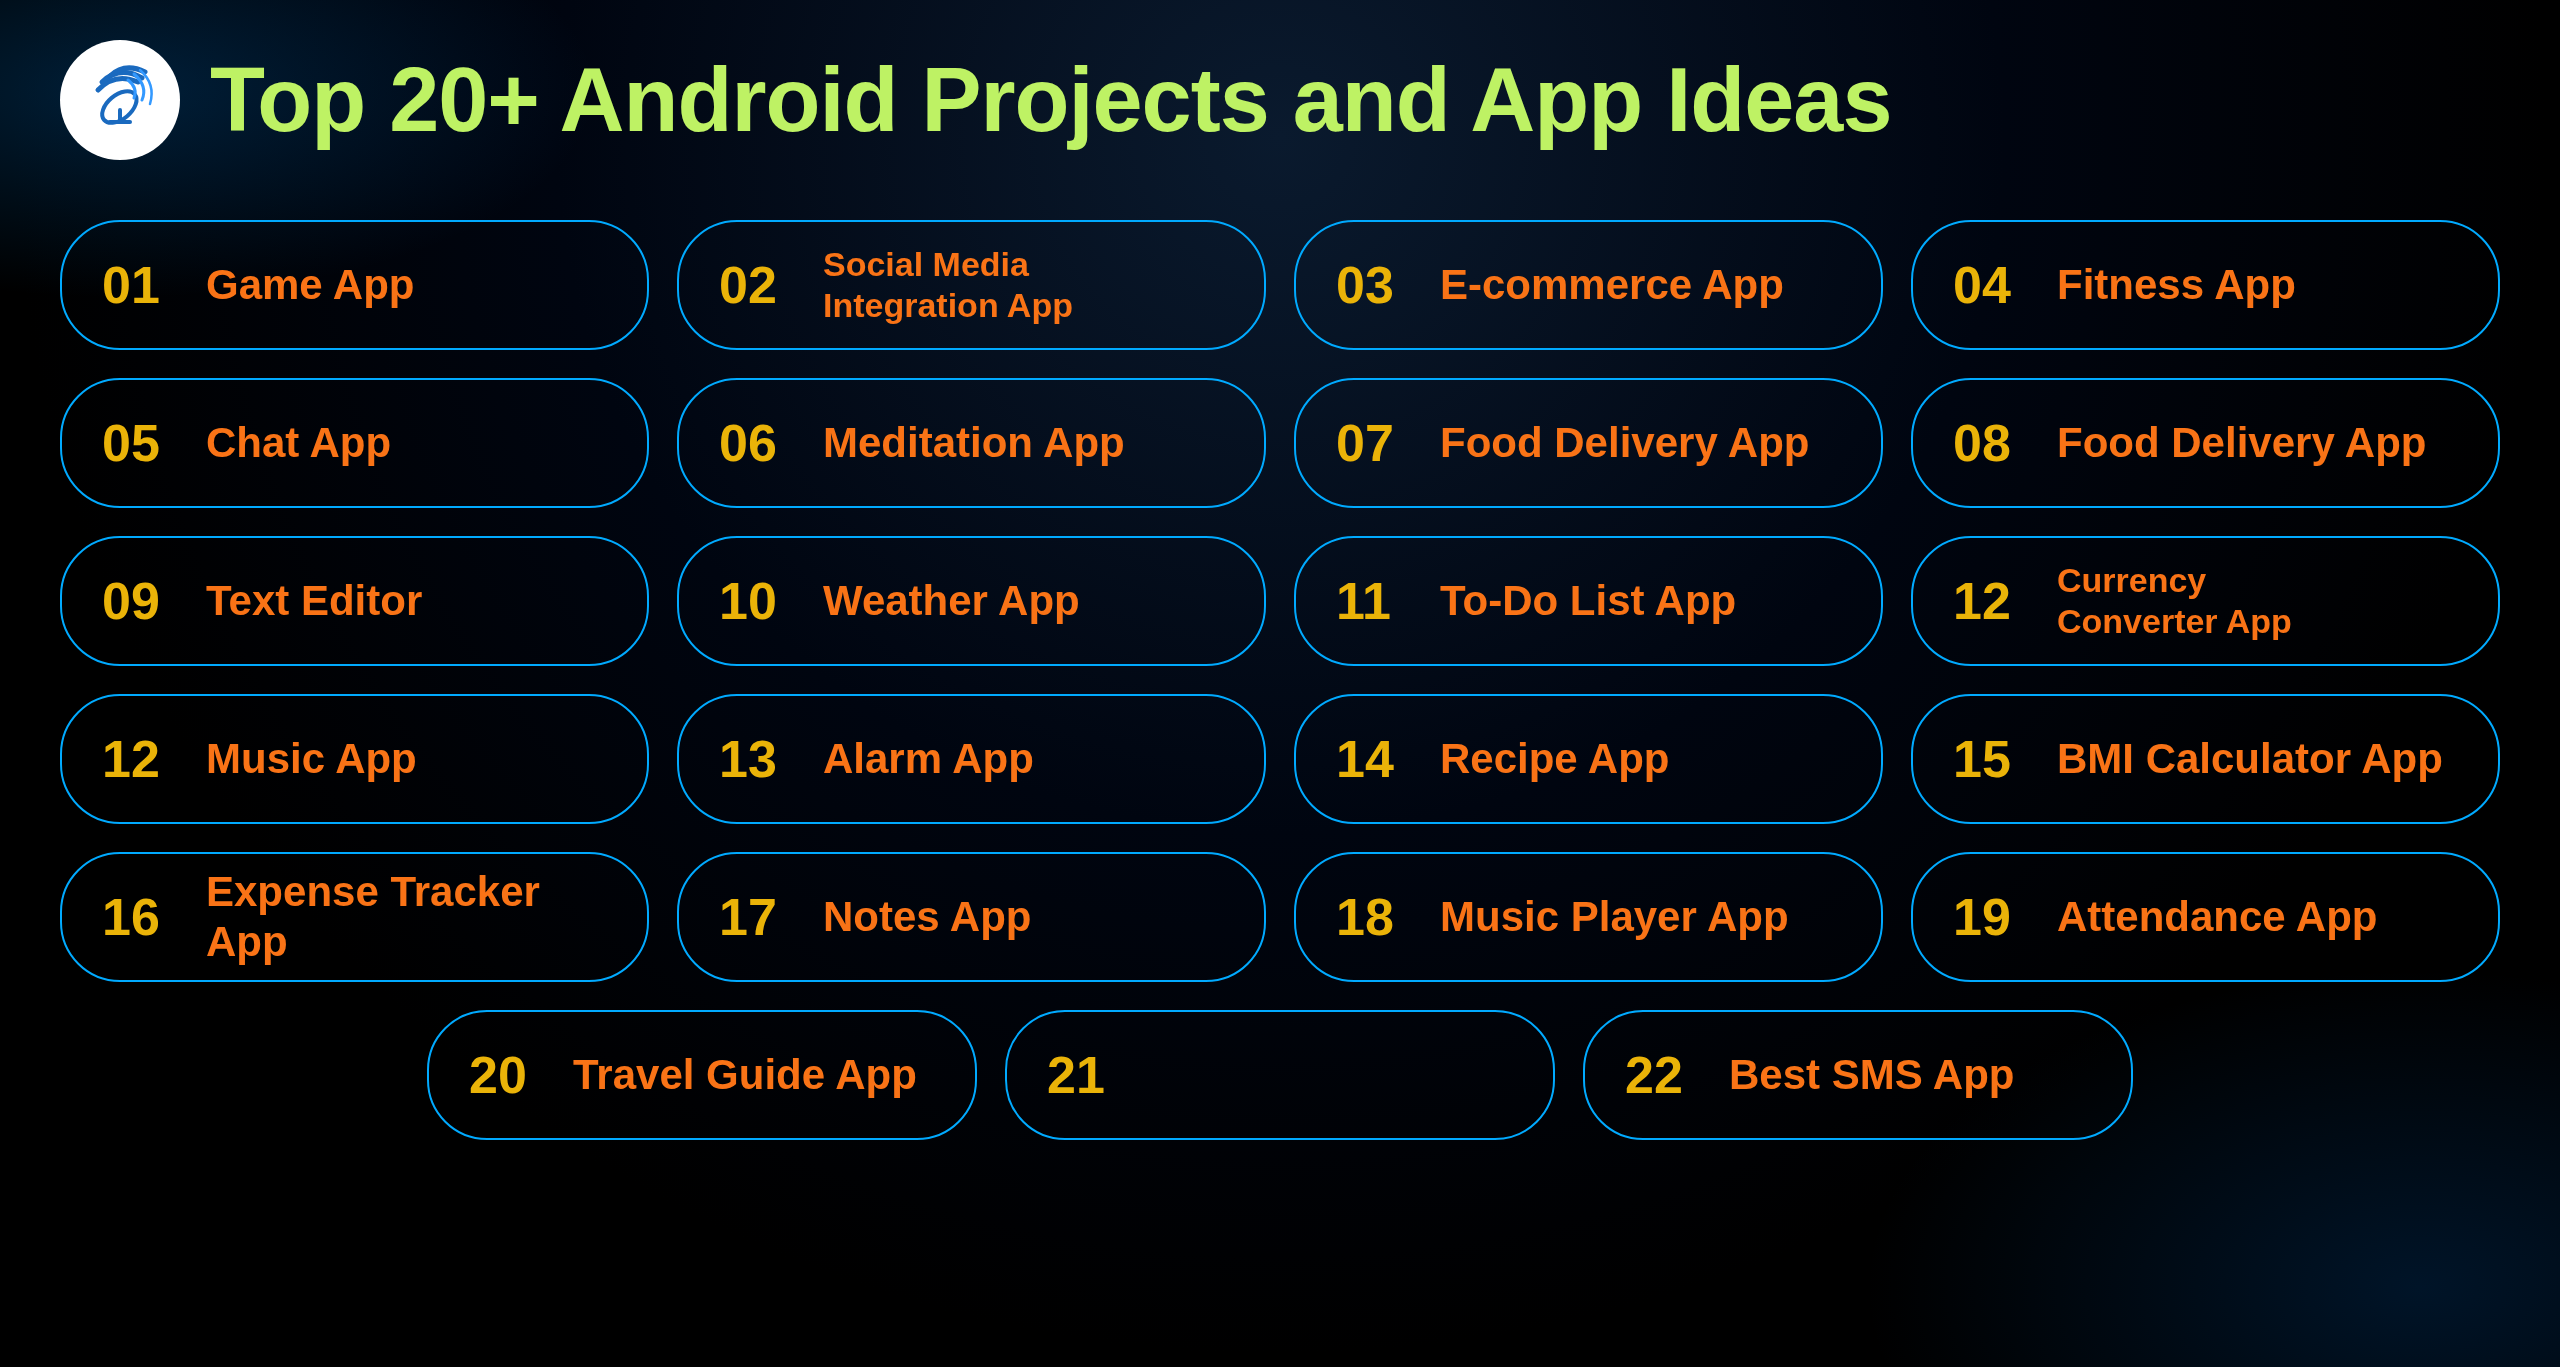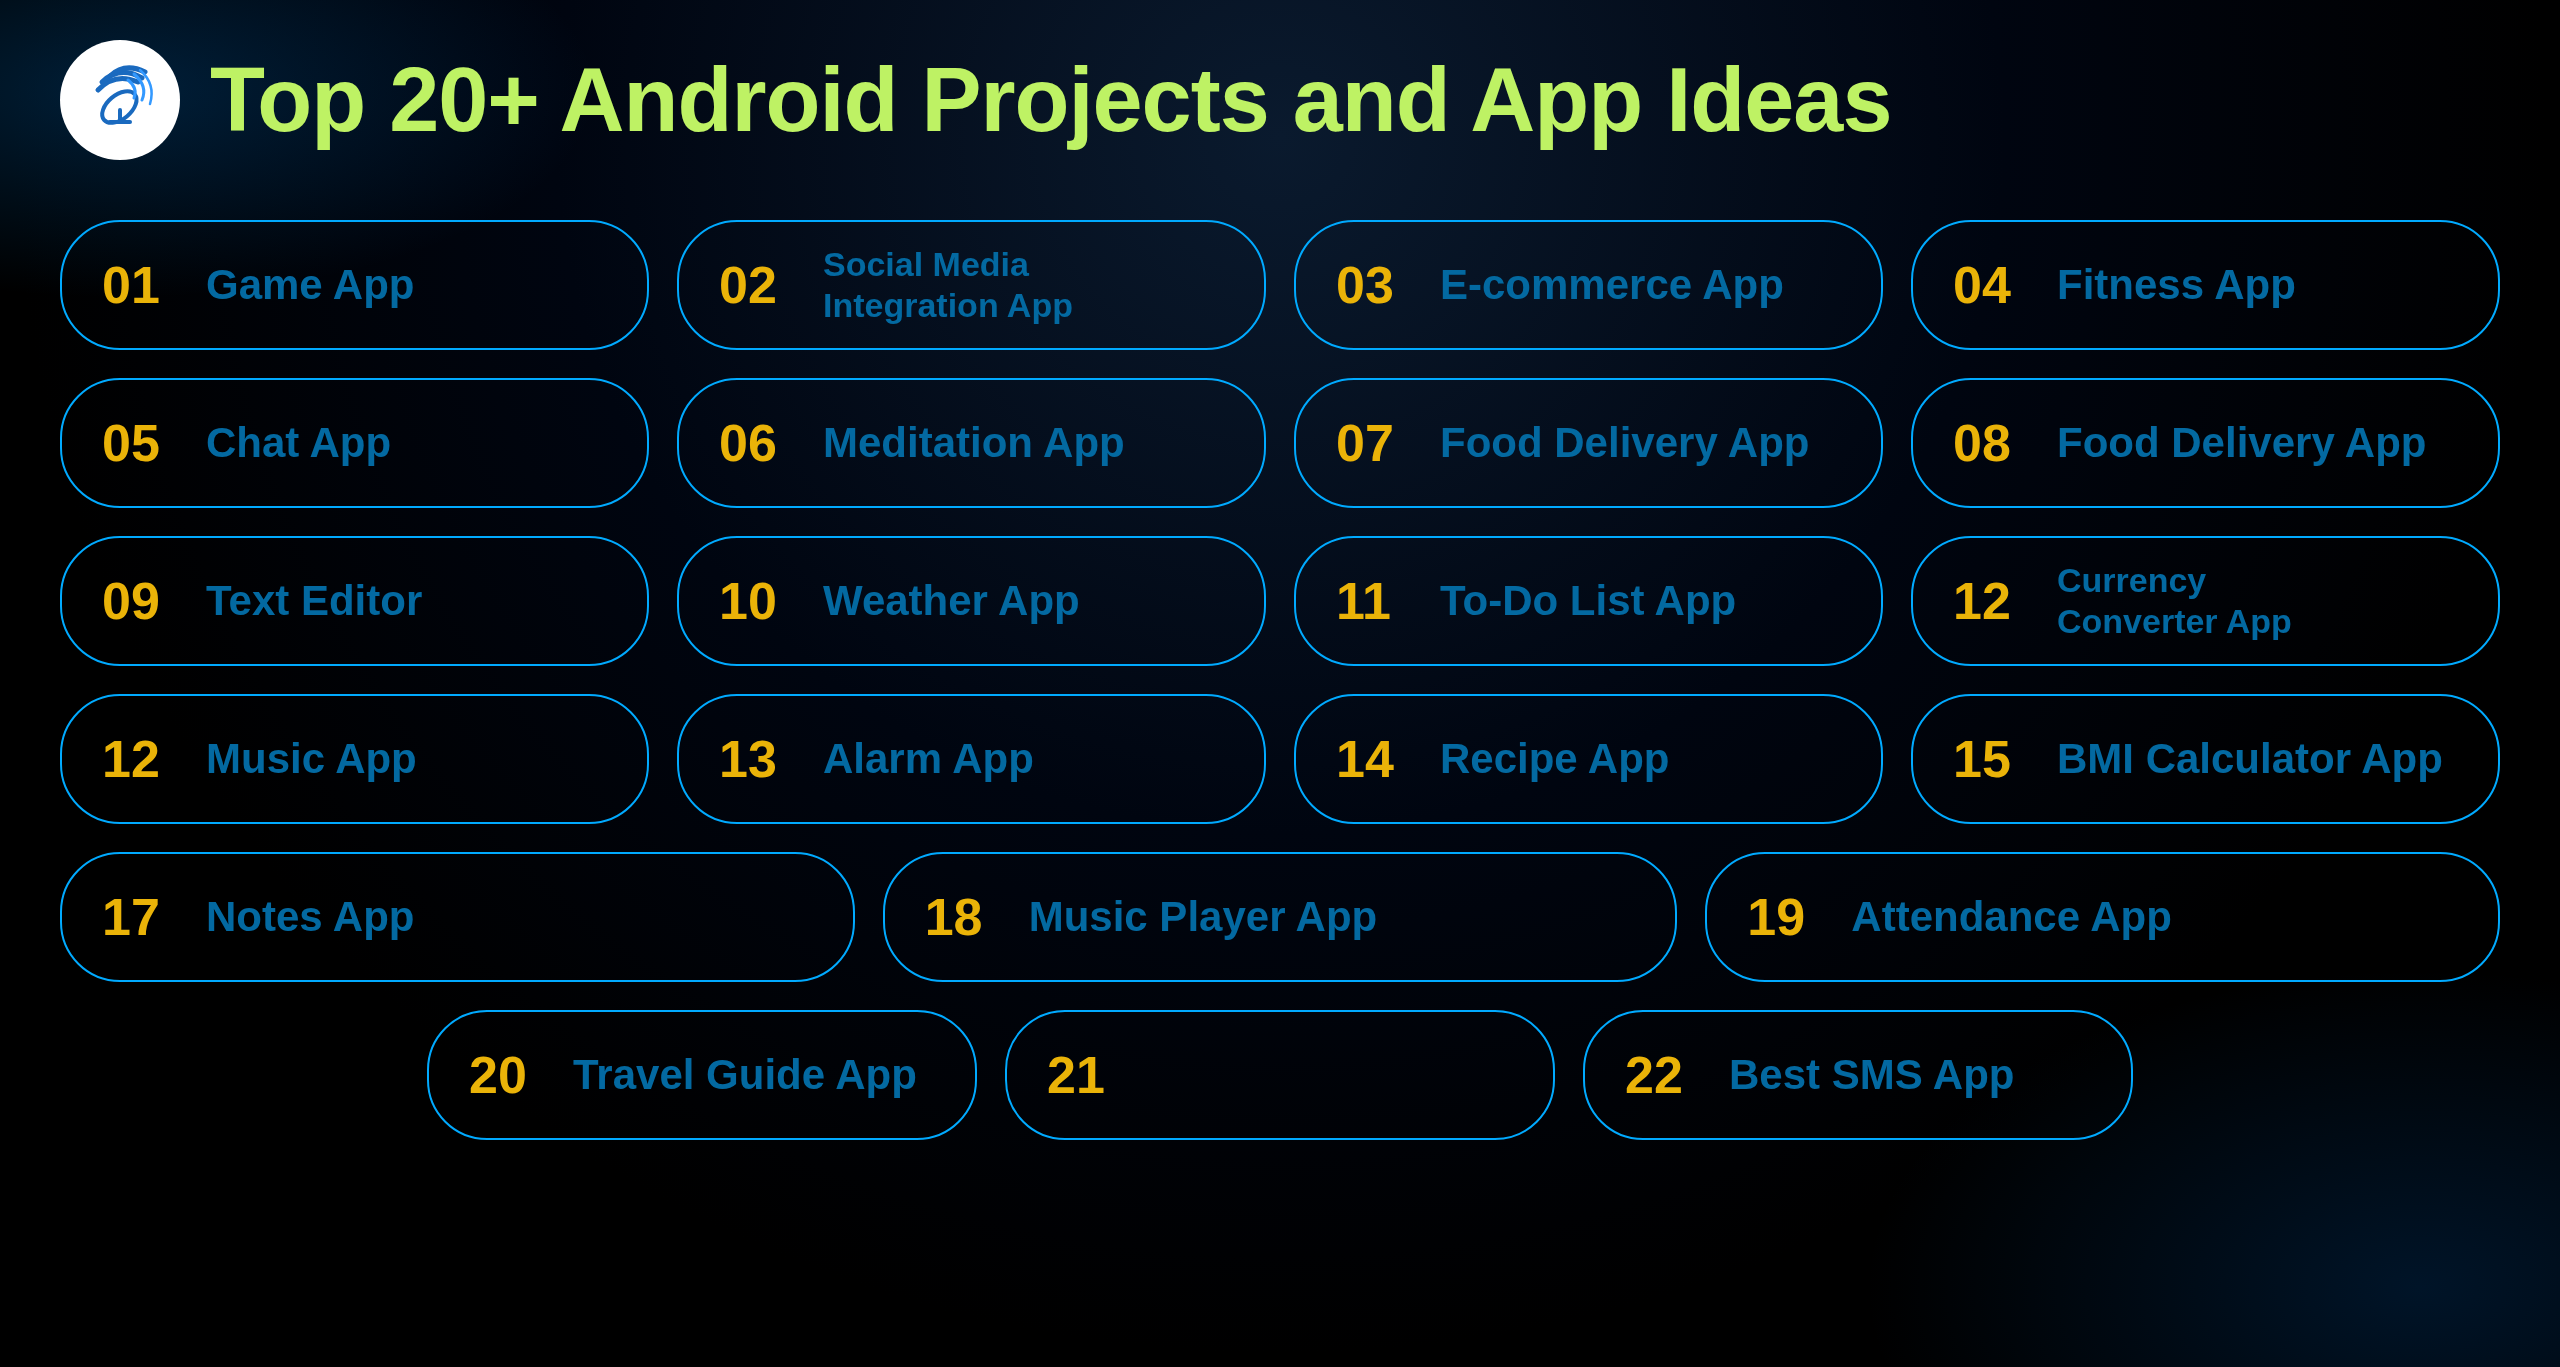--- a/index.html
+++ b/index.html
@@ -121,21 +121,21 @@
 
     .app-number {
       color: #eab308;
       font-size: 52px;
       font-weight: 900;
       flex-shrink: 0;
       min-width: 80px;
     }
 
     .app-name {
-      color: #0369a1;
+      color: #f97316;
       font-size: 42px;
       font-weight: 700;
       line-height: 1.2;
     }
 
     .app-name.small {
       font-size: 34px;
     }
   </style>
 </head>
@@ -239,20 +239,24 @@
           <span class="app-number">14</span>
           <span class="app-name">Recipe App</span>
         </div>
         <div class="app-card">
           <span class="app-number">15</span>
           <span class="app-name">BMI Calculator App</span>
         </div>
       </div>
       <div class="grid-row">
         <div class="app-card">
+          <span class="app-number">16</span>
+          <span class="app-name">Expense Tracker App</span>
+        </div>
+        <div class="app-card">
           <span class="app-number">17</span>
           <span class="app-name">Notes App</span>
         </div>
         <div class="app-card">
           <span class="app-number">18</span>
           <span class="app-name">Music Player App</span>
         </div>
         <div class="app-card">
           <span class="app-number">19</span>
           <span class="app-name">Attendance App</span>

